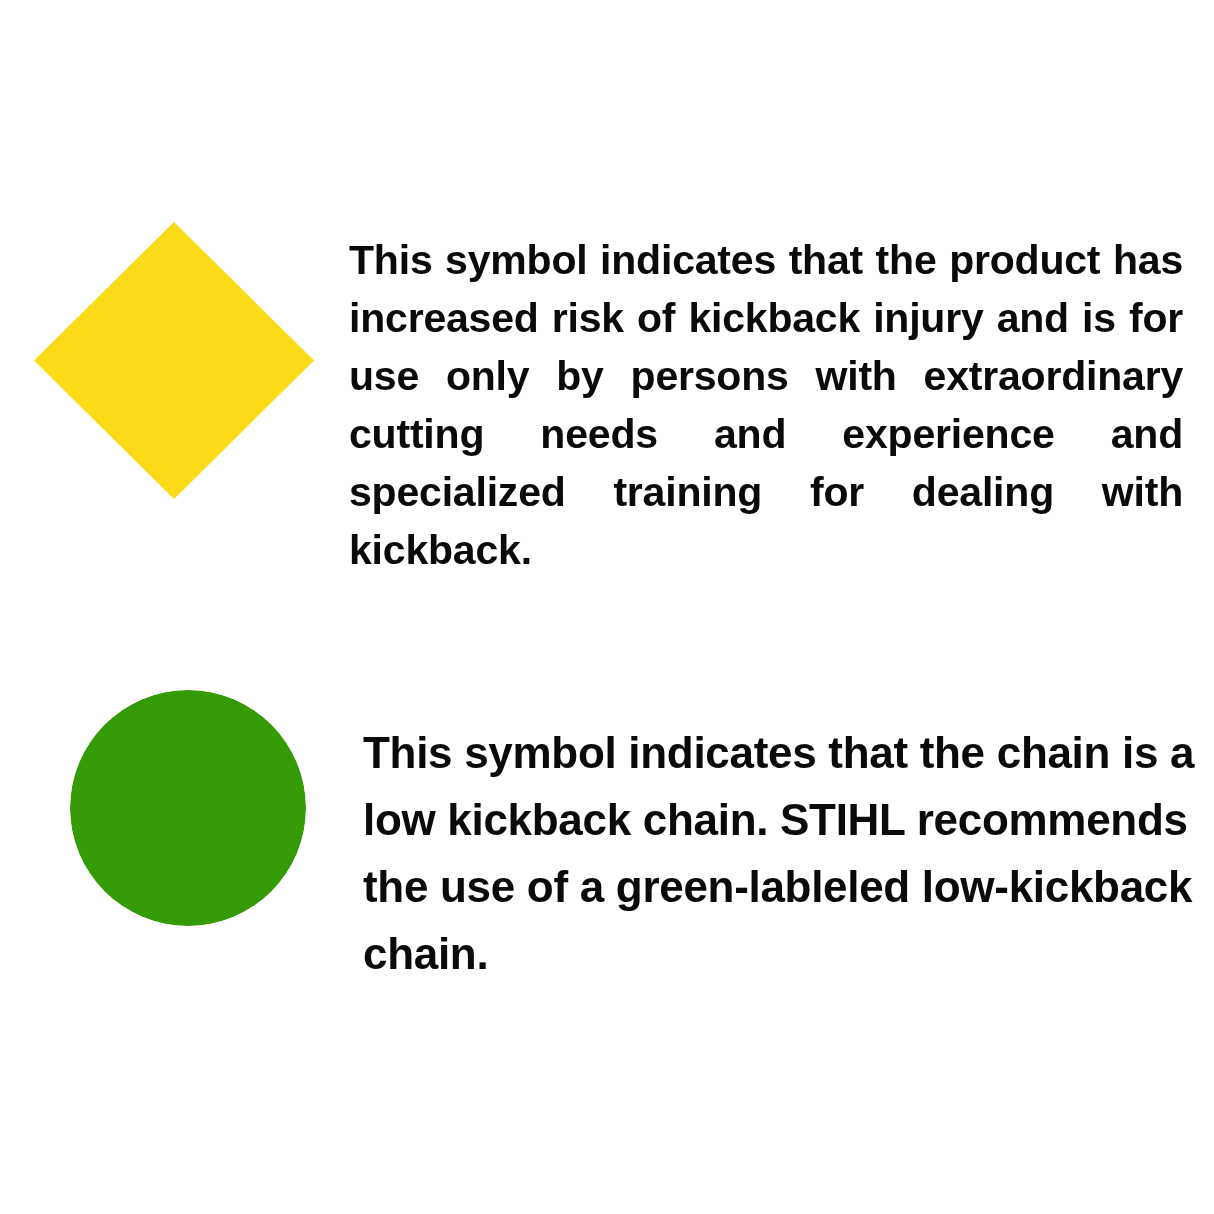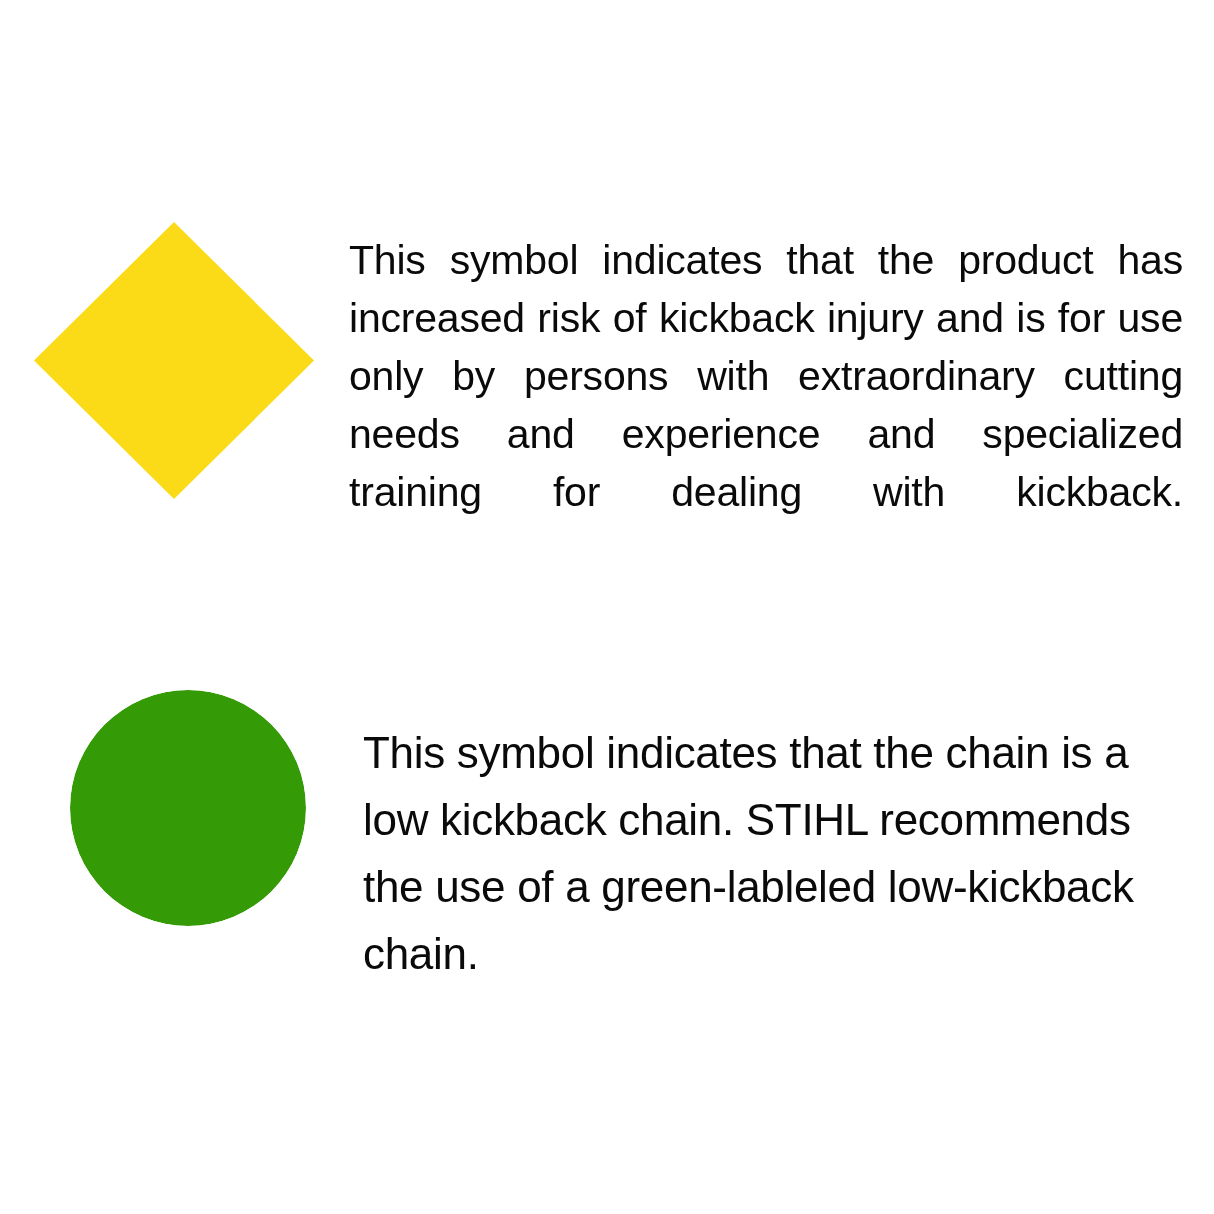--- a/index.html
+++ b/index.html
@@ -74,21 +74,21 @@
     height: 100%;
     border-radius: 50%;
     display: block;
   }
 
   
 
   .text-block {
     position: absolute;
     color: #0a0a0a;
-    font-weight: 400;
+    font-weight: 700;
   }
 
   .text-kickback-warning {
     left: 349px;
     top: 0px;
     width: 834px;
     font-size: 41px;
     line-height: 58px;
     letter-spacing: -0.2px;
     text-align: justify;

